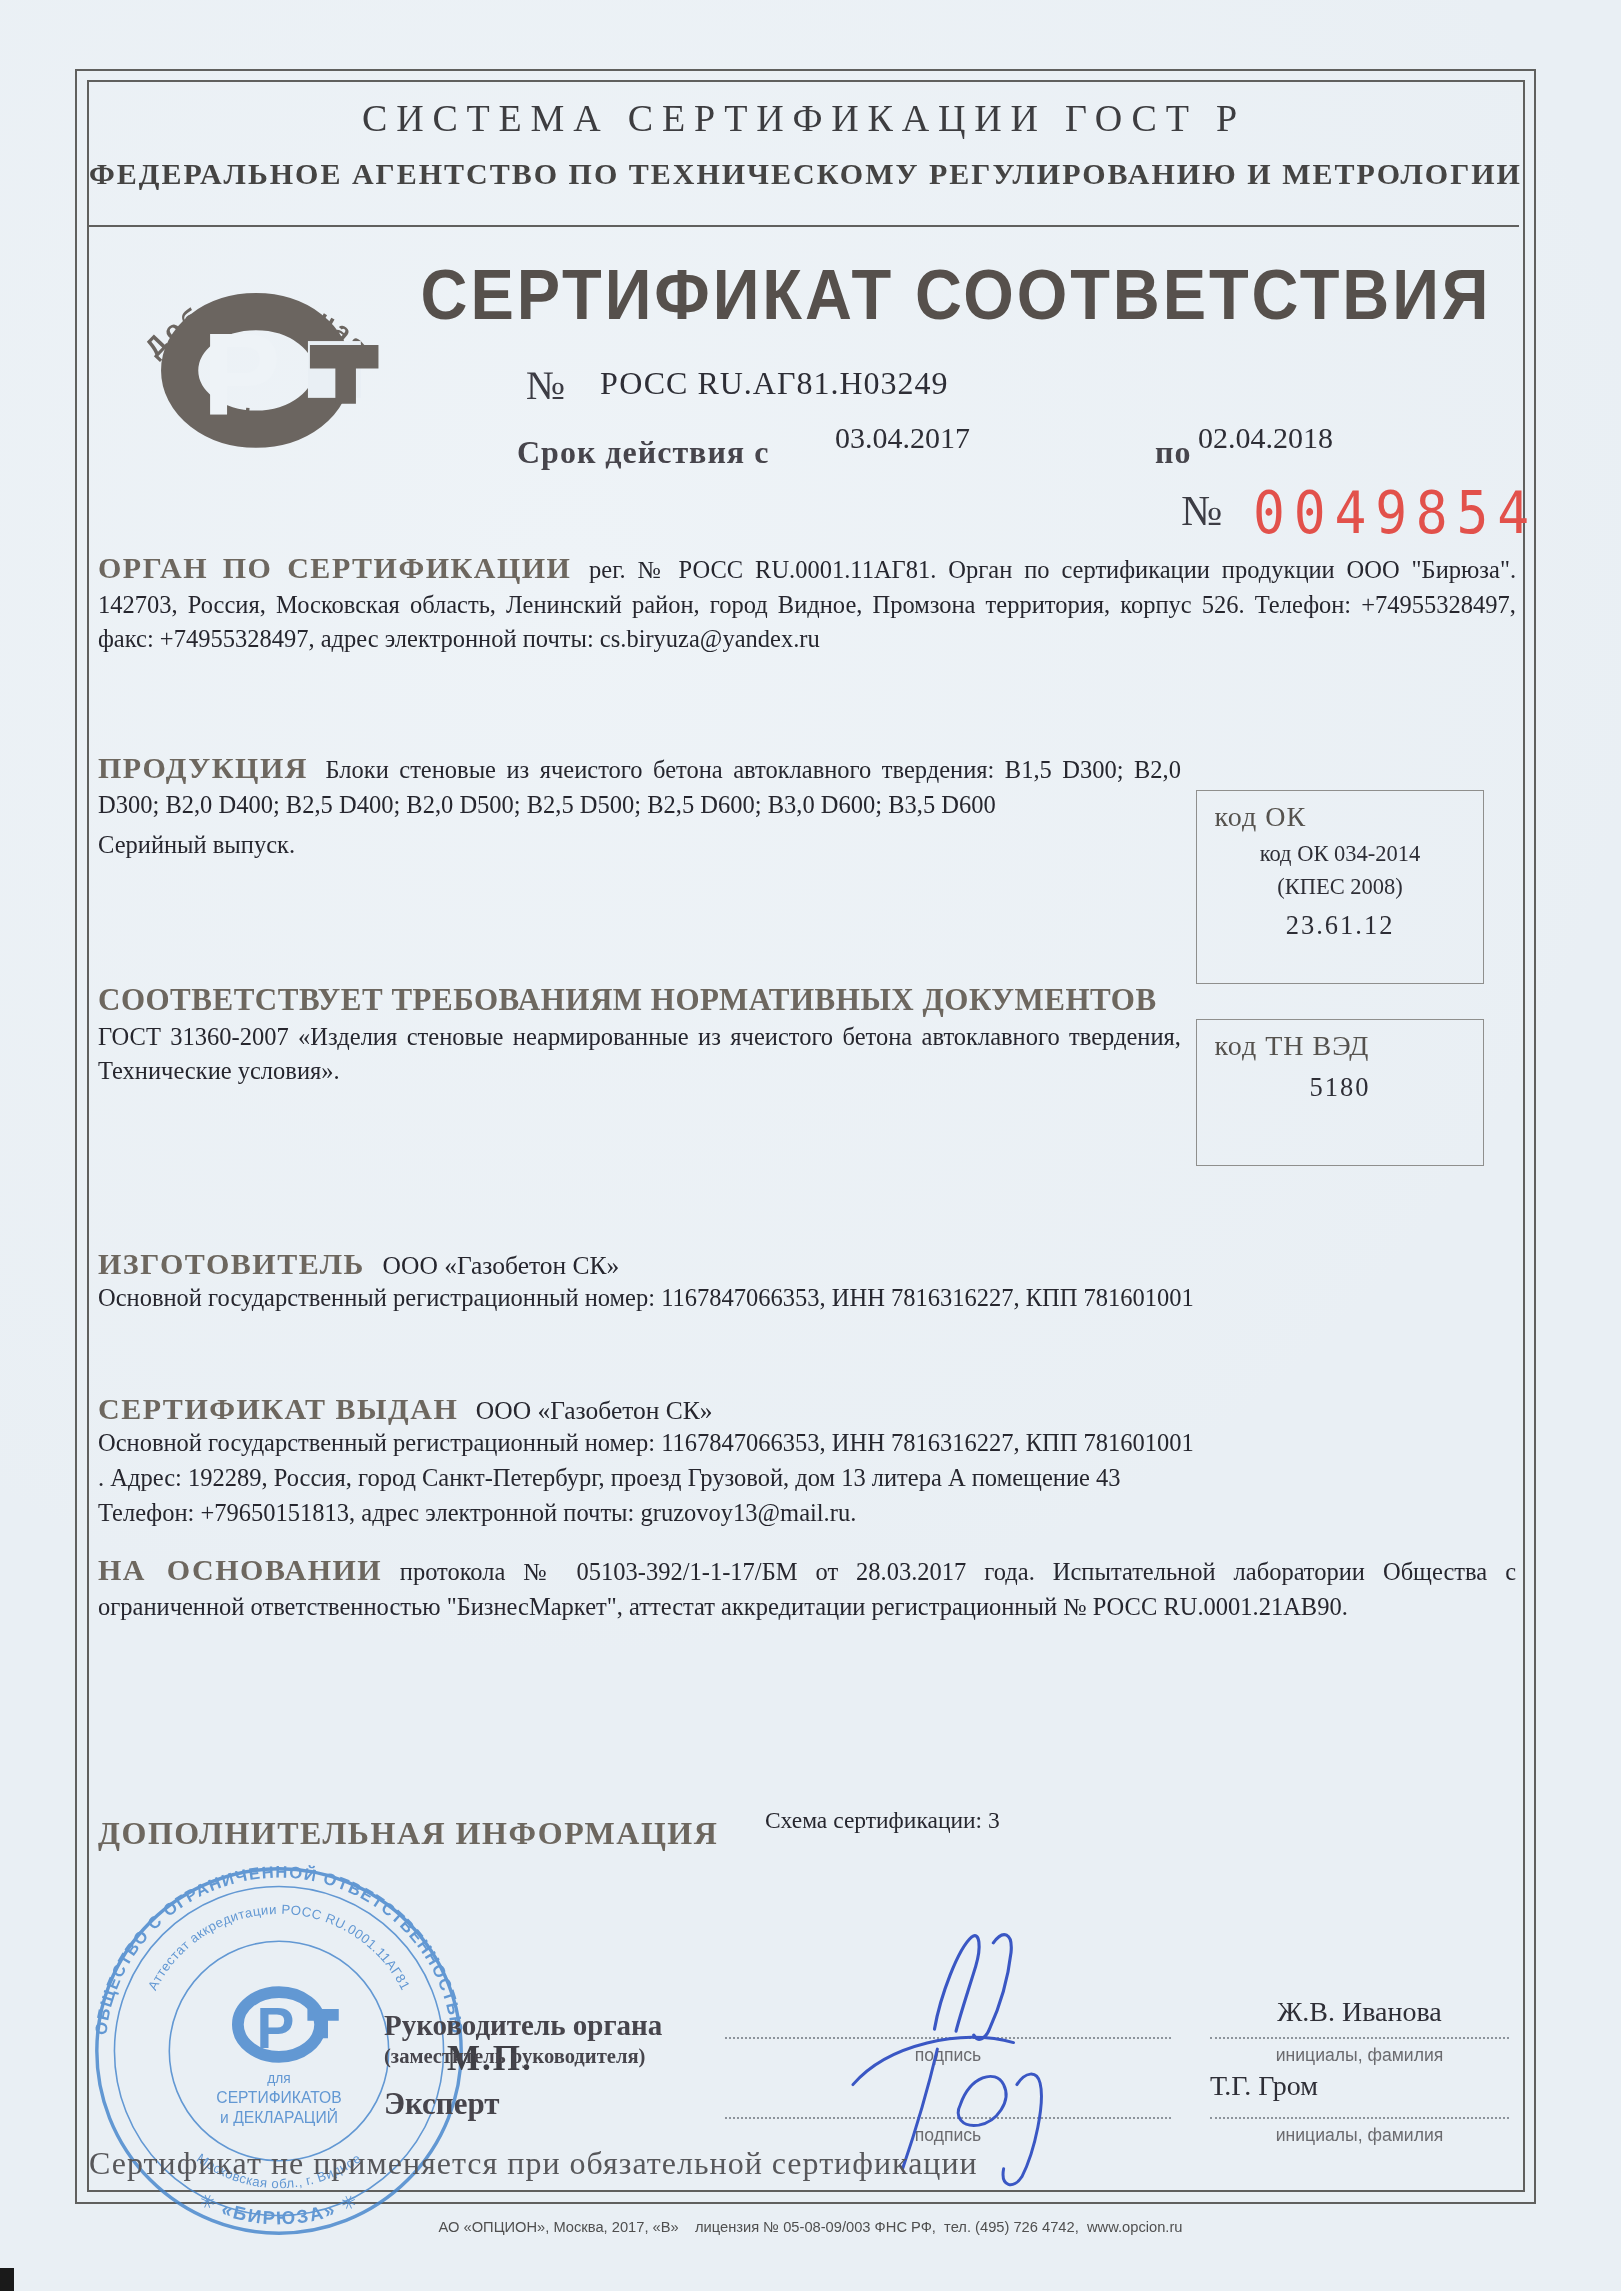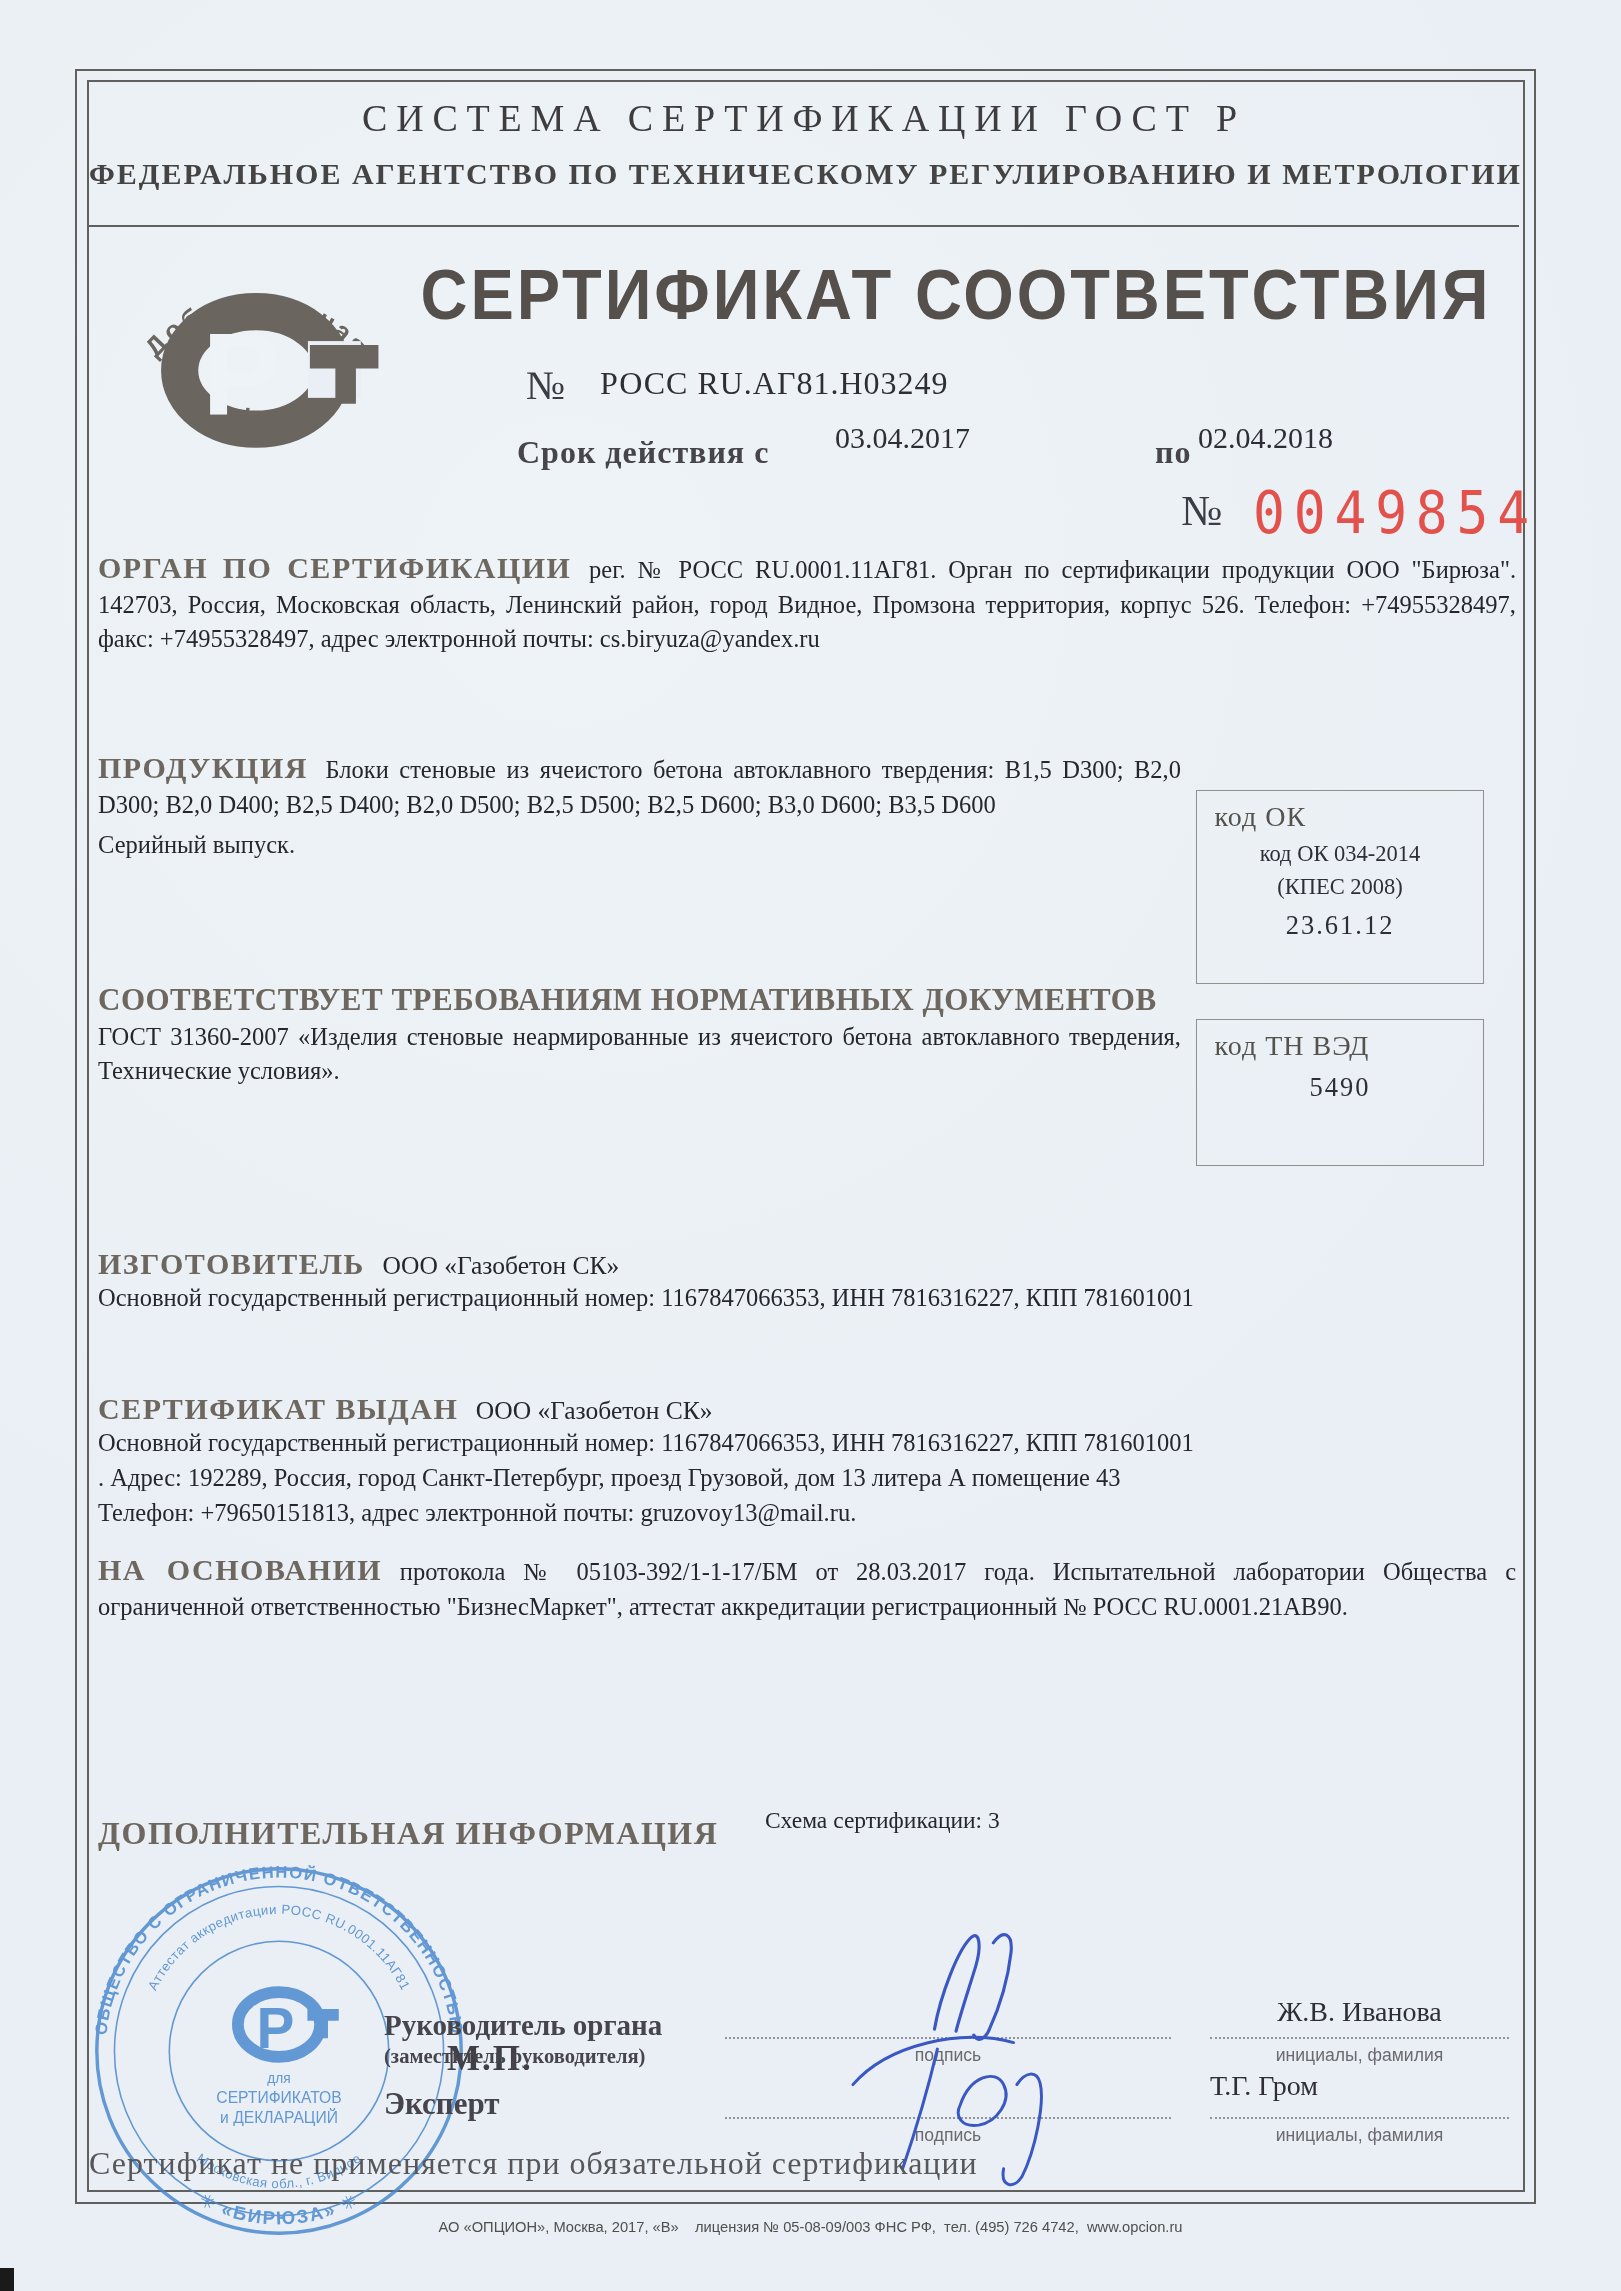--- a/index.html
+++ b/index.html
@@ -99,21 +99,21 @@
     <div class="code-box-value">23.61.12</div>
   </div>
 
   <div class="abs" style="left:98px;top:982px;width:1083px;">
     <div class="sec-label" style="font-size:31px;letter-spacing:0.5px;">СООТВЕТСТВУЕТ ТРЕБОВАНИЯМ НОРМАТИВНЫХ ДОКУМЕНТОВ</div>
     <div class="body-text sec" style="margin-top:2px;">ГОСТ 31360-2007 «Изделия стеновые неармированные из ячеистого бетона автоклавного твердения, Технические условия».</div>
   </div>
 
   <div class="abs code-box" style="left:1196px;top:1019px;width:286px;height:145px;">
     <div class="code-box-label">код ТН ВЭД</div>
-    <div class="code-box-value">5490</div>
+    <div class="code-box-value">5180</div>
   </div>
 
   <div class="abs" style="left:98px;top:1247px;width:1418px;">
     <span class="sec-label">ИЗГОТОВИТЕЛЬ</span><span class="body-text" style="font-size:25.5px;">ООО «Газобетон СК»</span>
     <div class="line">Основной государственный регистрационный номер: 1167847066353, ИНН 7816316227, КПП 781601001</div>
   </div>
 
   <div class="abs" style="left:98px;top:1392px;width:1418px;">
     <span class="sec-label">СЕРТИФИКАТ ВЫДАН</span><span class="body-text" style="font-size:25.5px;">ООО «Газобетон СК»</span>
     <div class="line">Основной государственный регистрационный номер: 1167847066353, ИНН 7816316227, КПП 781601001</div>

